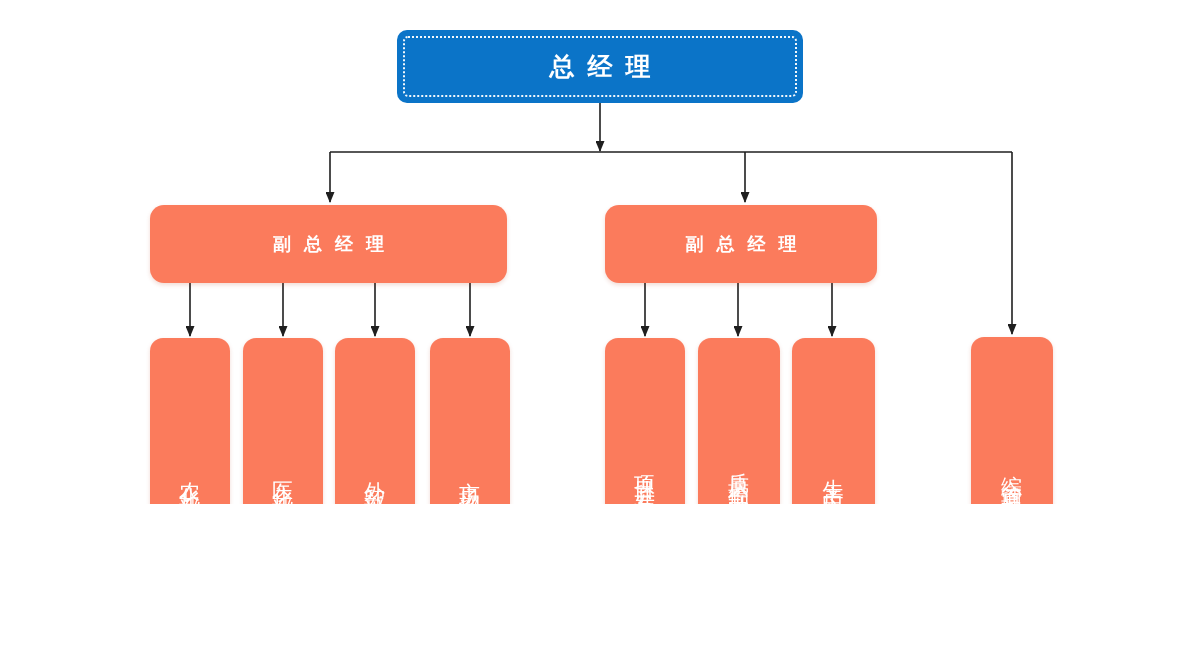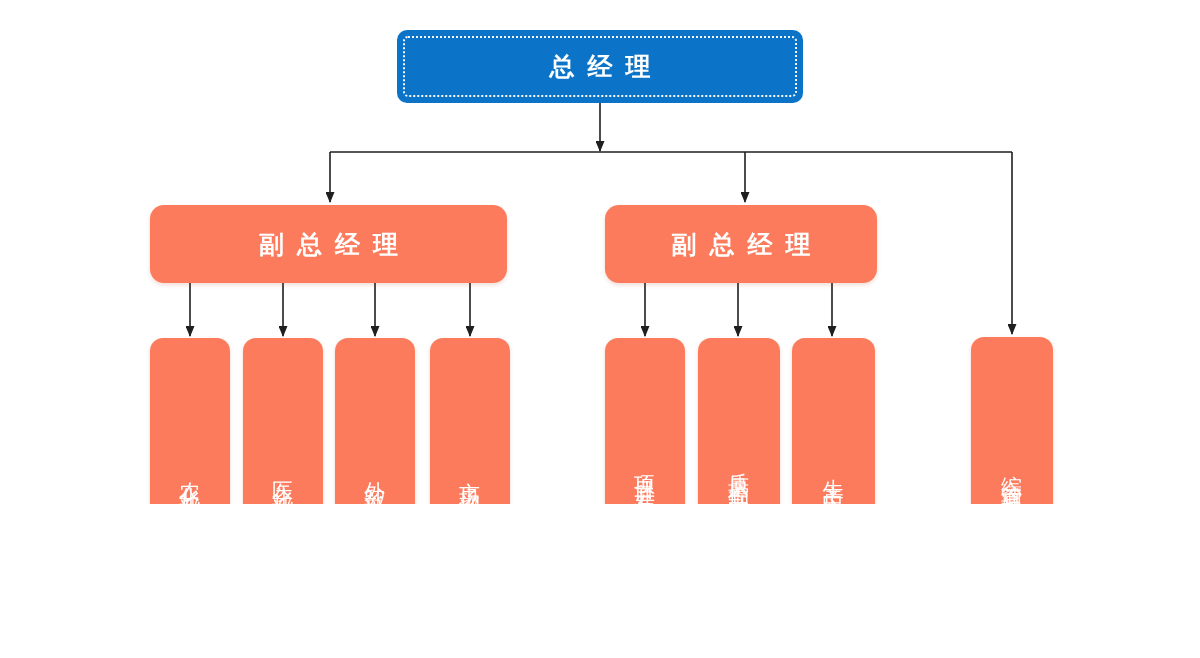--- a/index.html
+++ b/index.html
@@ -37,21 +37,21 @@
   }
   .node.root .inner-border{
     position:absolute;inset:6px;
     border:2px dotted rgba(255,255,255,.95);
     border-radius:5px;
     pointer-events:none;
   }
   .node.deputy{
     background:var(--node-fill);
     border-radius:14px;
-    font-size:25px;
+    font-size:18px;
     font-weight:600;
     box-shadow:0 2px 4px rgba(180,60,30,.18);
   }
   .node.dept{
     background:var(--node-fill);
     border-radius:13px;
     font-size:21px;
     box-shadow:0 2px 4px rgba(180,60,30,.18);
   }
   .h-label{

